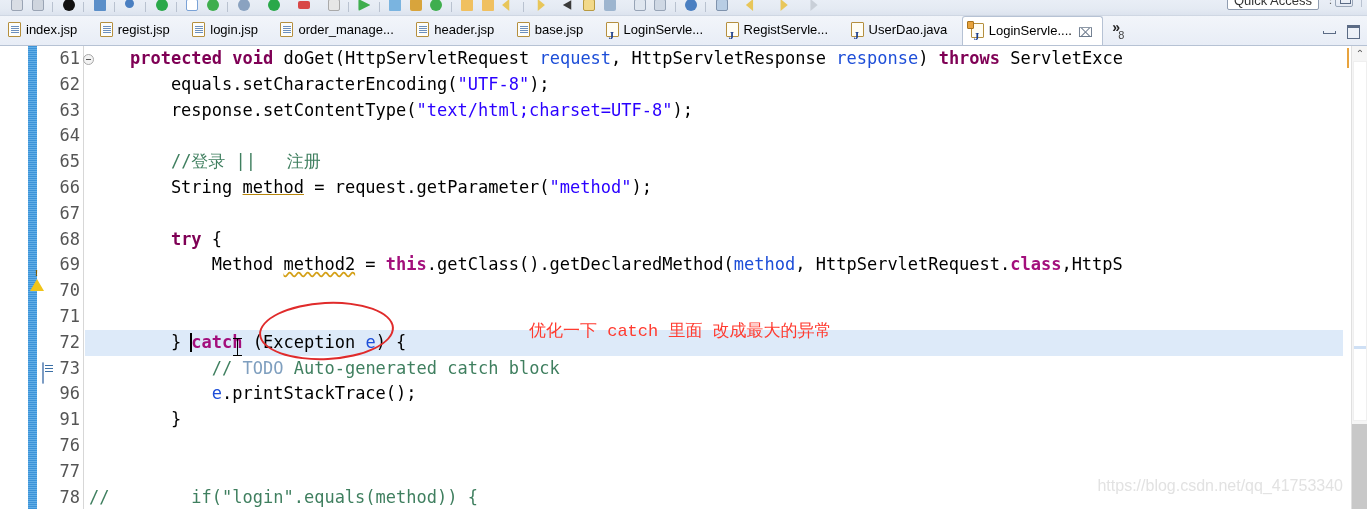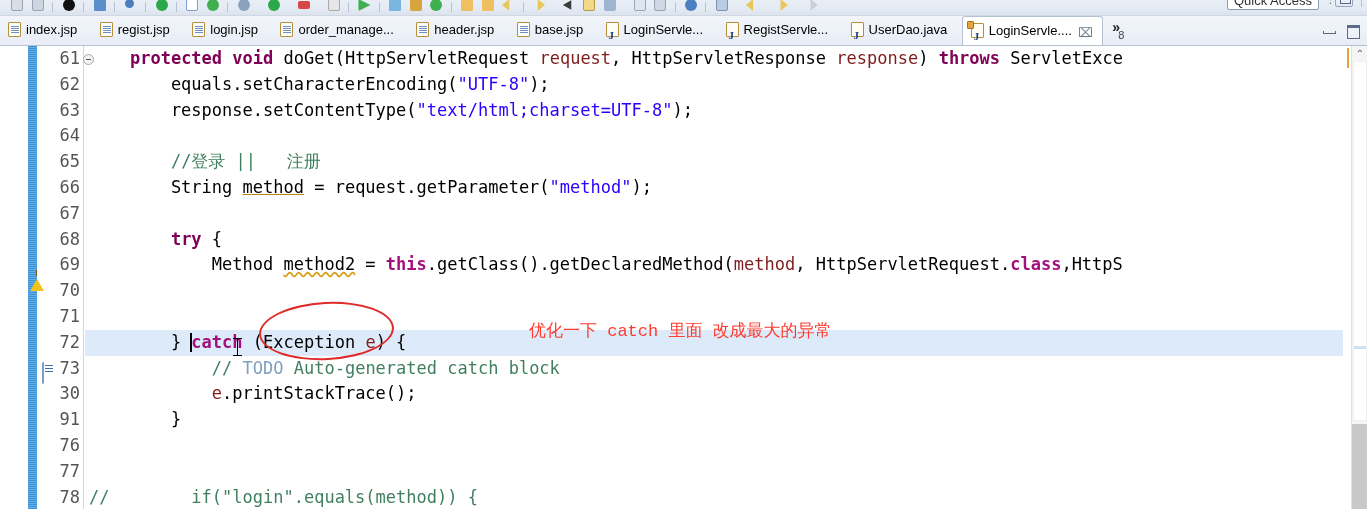--- a/index.html
+++ b/index.html
@@ -298,21 +298,21 @@
     position: relative;
   }
   .cline.hl { background: #ddeaf9; }
 
   .kw    { color: #7f0055; font-weight: bold; }
   .kwb   { color: #a30f7c; font-weight: bold; }
   .plain { color: #000000; }
   .str   { color: #2a00ff; }
   .cmt   { color: #3f7f5f; }
   .cmt2  { color: #7f9fbf; }
-  .param { color: #7f1d1d; }
+  .param { color: #1d4ed8; }
   .local { color: #000000; text-decoration: underline; text-decoration-color:#b8860b; }
   .squig {
     text-decoration: underline;
     text-decoration-style: wavy;
     text-decoration-color: #d4a017;
   }
 
   
   .caret {
     display:inline-block;
@@ -538,21 +538,21 @@
         <span class="gutter-icon"><span class="warn-ico"></span></span>
         <span>69</span>
       </div>
       <div class="gline"><span>70</span></div>
       <div class="gline"><span>71</span></div>
       <div class="gline"><span>72</span></div>
       <div class="gline">
         <span class="gutter-icon"><span class="todo-ico"></span></span>
         <span>73</span>
       </div>
-      <div class="gline"><span>30</span></div>
+      <div class="gline"><span>96</span></div>
       <div class="gline"><span>91</span></div>
       <div class="gline"><span>76</span></div>
       <div class="gline"><span>77</span></div>
       <div class="gline"><span>78</span></div>
     </div>
 
     <div class="codearea">
 
       <div class="cline"><span class="plain">    </span><span class="kw">protected</span><span class="plain"> </span><span class="kw">void</span><span class="plain"> </span><span class="plain">doGet</span><span class="plain">(</span><span class="plain">HttpServletRequest </span><span class="param">request</span><span class="plain">, HttpServletResponse </span><span class="param">response</span><span class="plain">) </span><span class="kw">throws</span><span class="plain"> ServletExce</span></div>
 
@@ -591,20 +591,21 @@
       <div class="cline"><span class="cmt">//        if("login".equals(method)) {</span></div>
 
     </div>
 
     <div class="ibeam"></div>
   </div>
 
   <div class="annot-ellipse"></div>
   <div class="annot-text">优化一下 catch 里面 改成最大的异常</div>
 
+  <div class="watermark">https://blog.csdn.net/qq_41753340</div>
 
   <div class="code-right-edge"></div>
   <div class="editor-caret-right"></div>
   <div class="vscroll">
     <div class="up">⌃</div>
     <div class="thumb"></div>
     <div class="ov-mark" style="top:300px;background:#cfe0f5;"></div>
     <div class="track-bottom"></div>
   </div>
 

